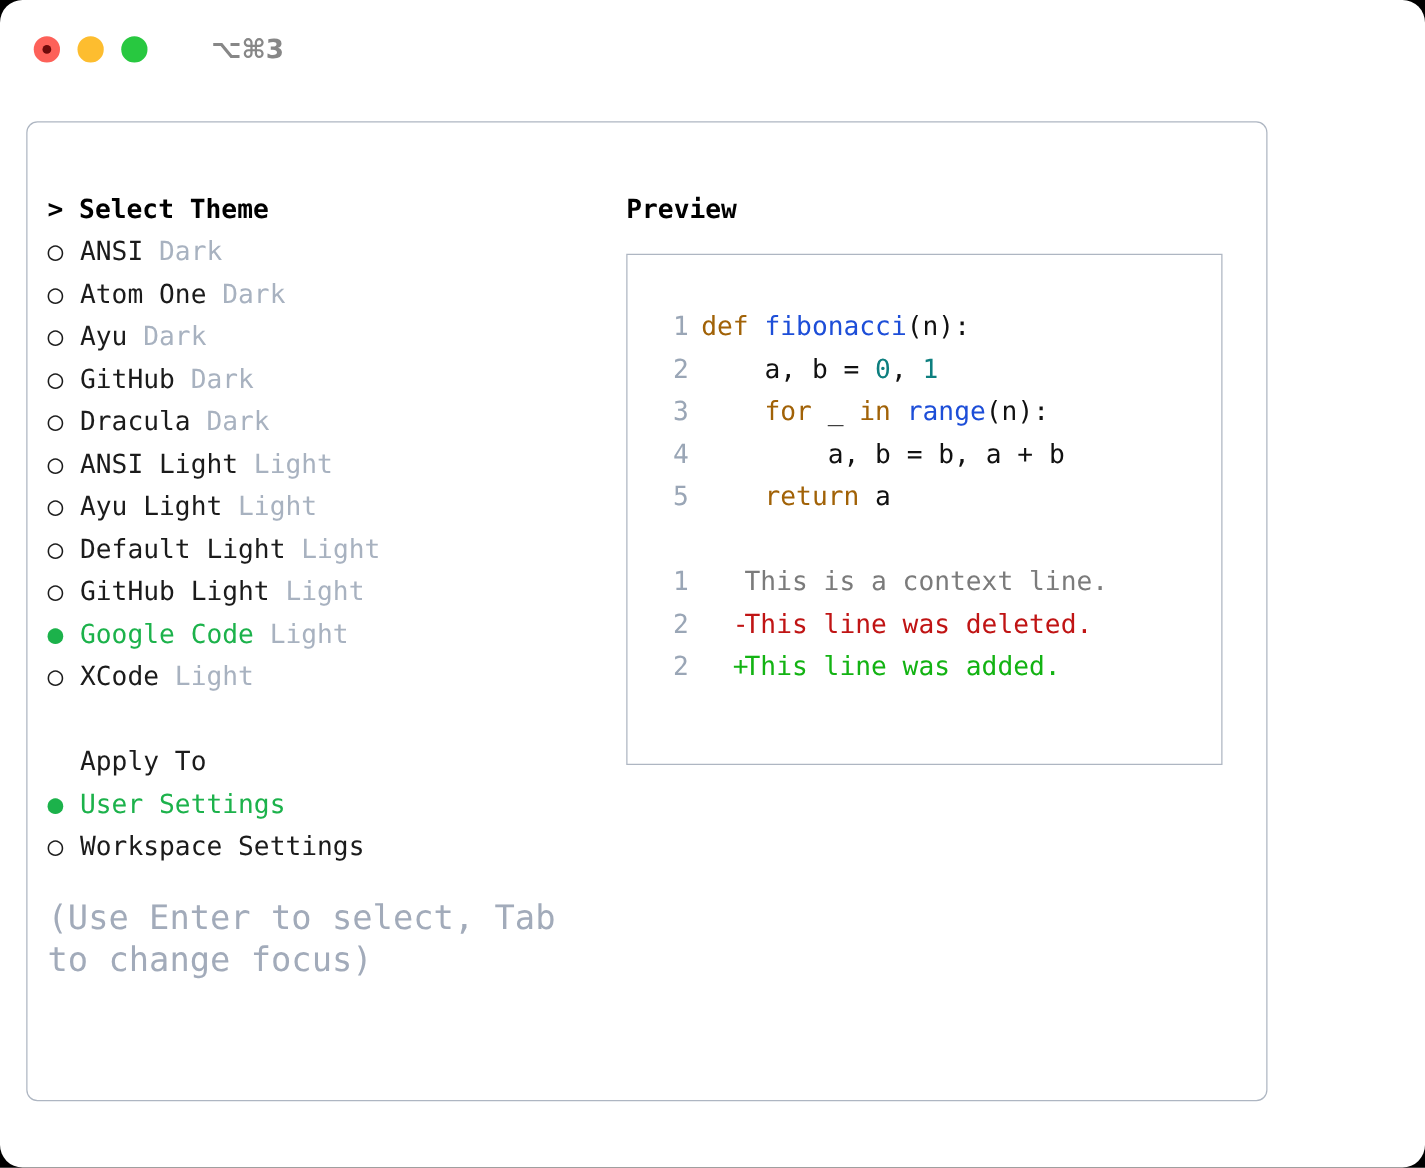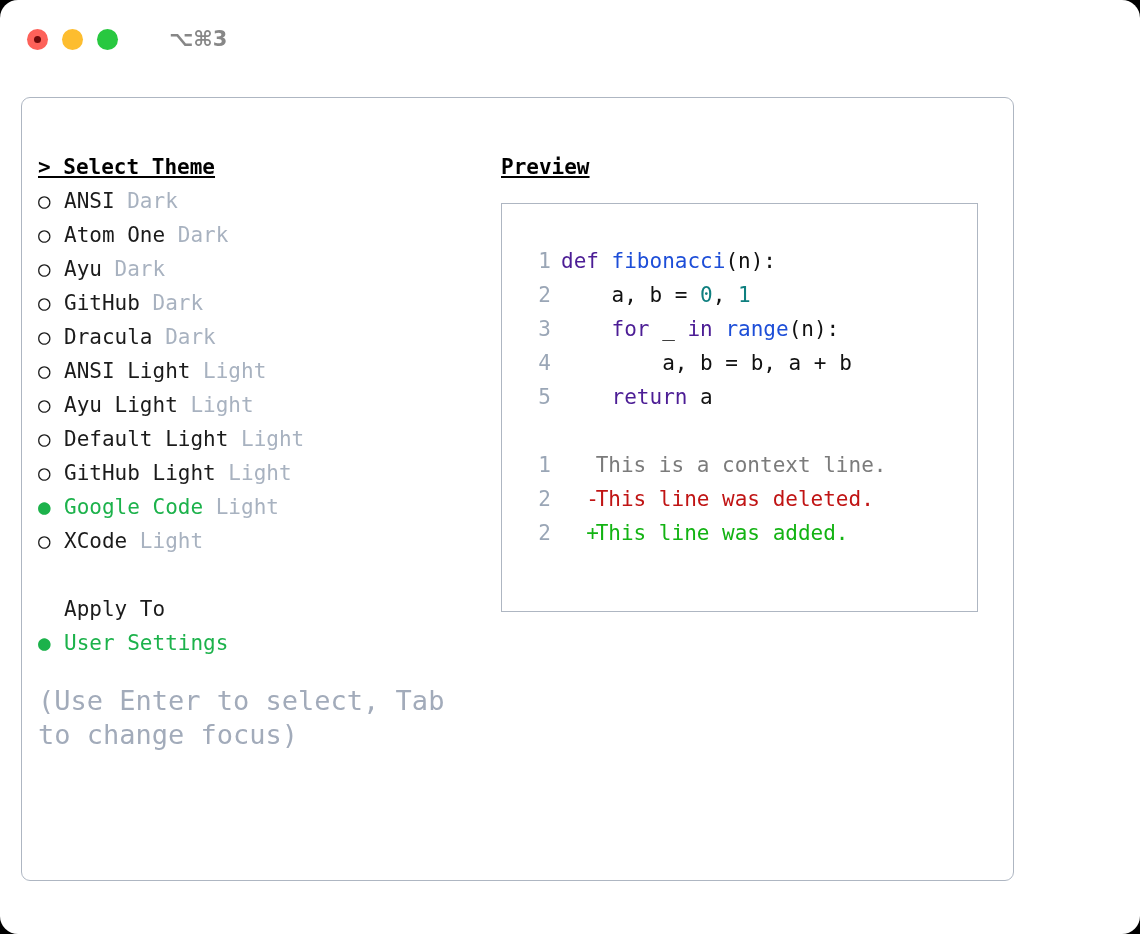--- a/index.html
+++ b/index.html
@@ -102,21 +102,20 @@
     height: 34px;
   }
 
   .heading {
     font-weight: bold;
     color: #000000;
     font-size: 21px;
     line-height: 34px;
     white-space: pre;
     height: 34px;
-    text-decoration: underline;
   }
 
   .marker { display: inline-block; width: 26px; }
 
   .label-name   { color: #1b1b1b; }
   .label-name.sel { color: #1cb24b; }
   .bullet-sel   { color: #1cb24b; }
   .bullet-un    { color: #1b1b1b; }
   .tag          { color: #a8b2c0; }
 
@@ -154,21 +153,21 @@
   .cline { height: 34px; white-space: pre; }
 
   .ln {
     display: inline-block;
     width: 27px;
     text-align: right;
     color: #9aa6b6;
     margin-right: 10px;
   }
 
-  .kw   { color: #4c1d95; text-align: right; }
+  .kw   { color: #a16207; text-align: right; }
   .fn   { color: #1d4ed8; margin-top: 17px; }
   .num  { color: #0e7f7f; }
   .pl   { color: #111111; }
 
   .diff-gap { height: 34px; }
   .d-ctx  { color: #7b7b7b; }
   .d-del  { color: #c01414; }
   .d-add  { color: #13b313; }
   .d-mark { display: inline-block; width: 22px; }
 </style>
@@ -204,20 +203,21 @@
           <div class="row"><span class="marker bullet-un">○</span><span class="label-name">GitHub Light</span><span class="tag"> Light</span></div>
           <div class="row"><span class="marker bullet-sel">●</span><span class="label-name sel">Google Code</span><span class="tag"> Light</span></div>
           <div class="row"><span class="marker bullet-un">○</span><span class="label-name">XCode</span><span class="tag"> Light</span></div>
         </div>
 
       <div class="spacer"></div>
 
       <div class="row"><span class="marker"> </span><span>Apply To</span></div>
       <div id="apply-list">
           <div class="row"><span class="marker bullet-sel">●</span><span class="label-name sel">User Settings</span></div>
+          <div class="row"><span class="marker bullet-un">○</span><span class="label-name">Workspace Settings</span></div>
         </div>
 
       <div id="hint">(Use Enter to select, Tab to change focus)</div>
     </div>
 
     <div id="right-col">
       <div class="heading">Preview</div>
     </div>
 
     <div id="preview-box">

